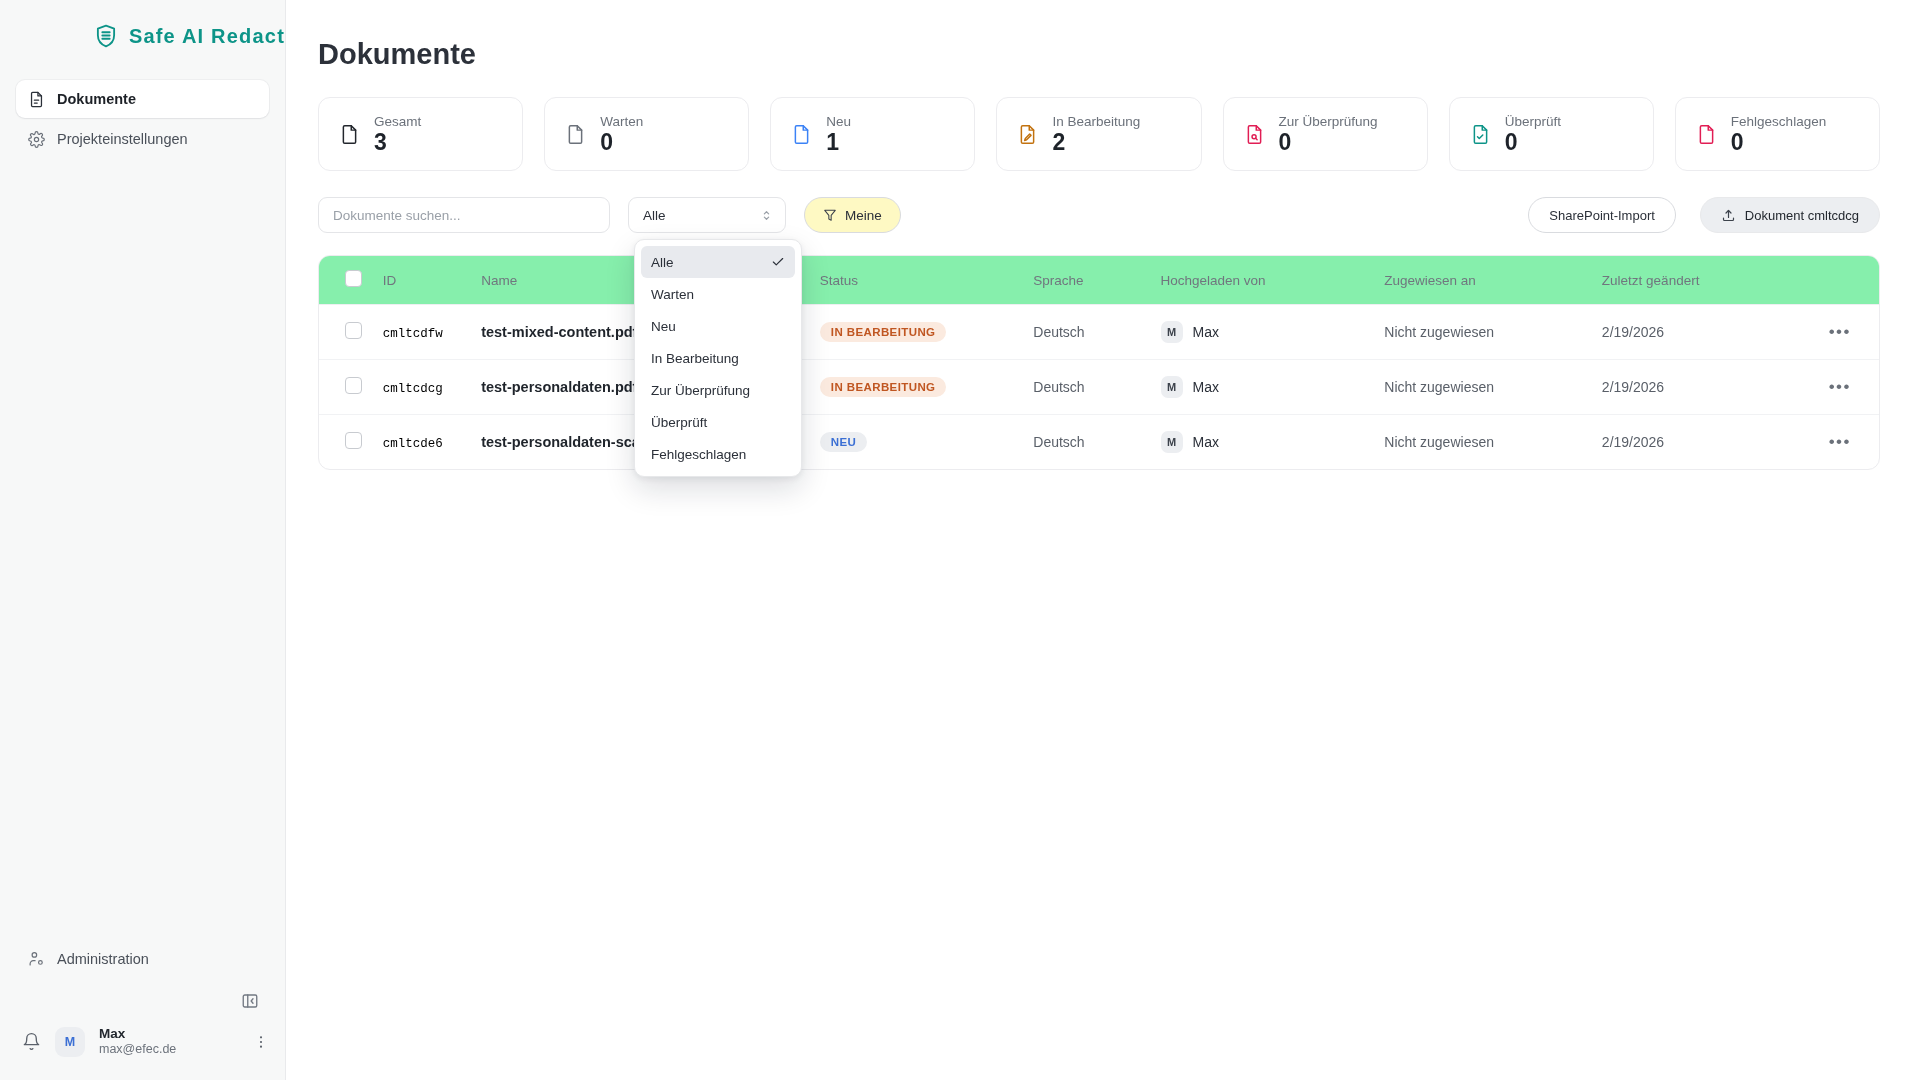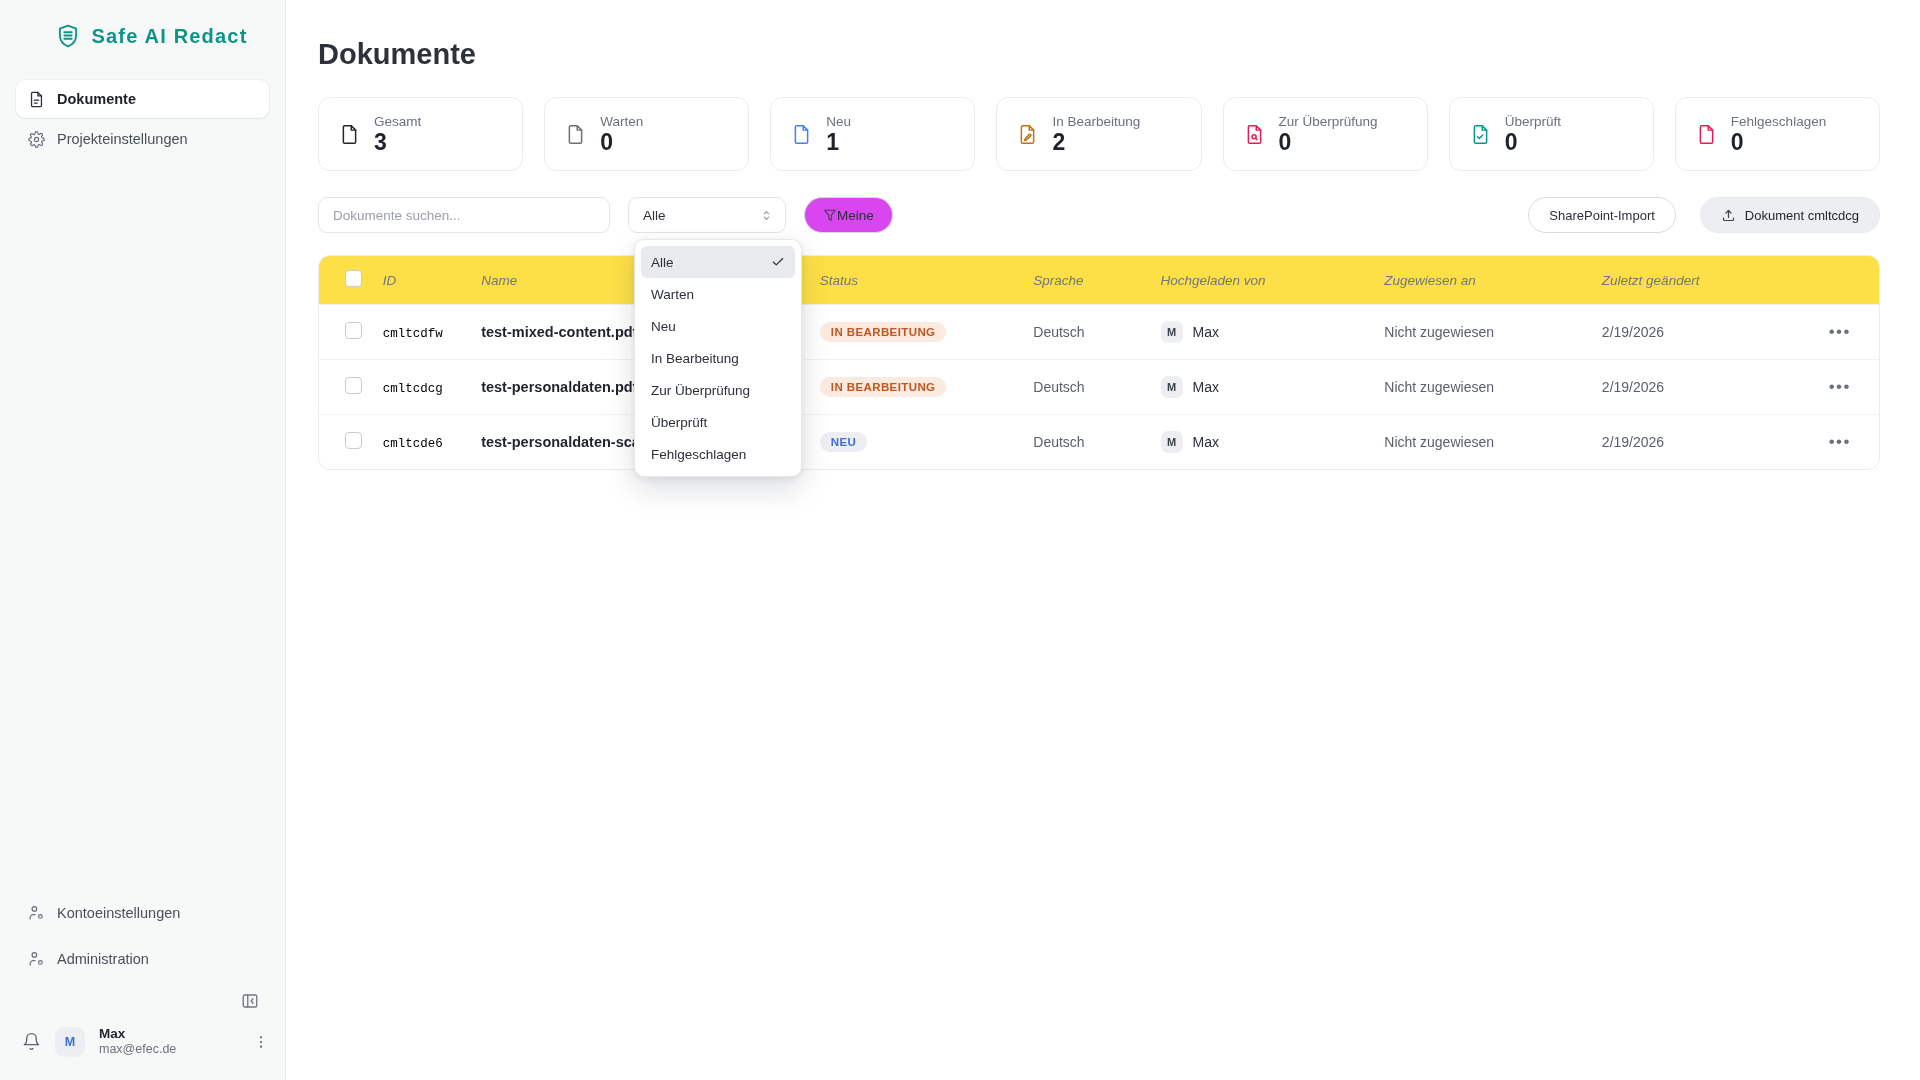--- a/index.html
+++ b/index.html
@@ -14,21 +14,21 @@
   
   .sidebar {
     width: 286px; height: 1080px;
     background: #f7f8f8;
     border-right: 1px solid #e9eaec;
     display: flex; flex-direction: column;
     position: relative;
     flex: 0 0 286px;
   }
   .brand {
-    display: flex; align-items: center; justify-content: center;
+    display: flex; align-items: center; justify-content: flex-end;
     gap: 10px; height: 64px; padding-top: 8px; padding-left: 18px;
   }
   .brand-logo { width: 26px; height: 26px; display:block; }
   .brand-name {
     font-size: 20px; font-weight: 700; color: #0d9488;
     letter-spacing: 1.2px;
   }
   .project-row {
     display: flex; align-items: center; gap: 12px;
     margin: 10px 14px 0 14px; padding: 6px 8px;
@@ -98,22 +98,22 @@
     font-family: "Liberation Sans", sans-serif; outline: none;
   }
   .search-box::placeholder { color: #9aa0a8; }
   .select-box {
     width: 158px; height: 36px; border: 1px solid #e4e5e8; border-radius: 9px;
     background: #fff; display: flex; align-items: center; justify-content: space-between;
     padding: 0 12px 0 14px; font-size: 13.5px; color: #2b3039; cursor: pointer;
   }
   .updown { width: 13px; height: 13px; color: #9aa0a8; }
   .filter-btn {
-    height: 36px; border: 1px solid #d9dbdf; border-radius: 999px; background: #d946ef;
-    display: flex; align-items: center; padding: 12px 18px;
+    height: 36px; border: 1px solid #d9dbdf; border-radius: 999px; background: #fef9c3;
+    display: flex; align-items: center; gap: 8px; padding: 12px 18px;
     font-size: 13.5px; color: #2b3039; cursor: pointer;
   }
   .filter-icon { width: 14px; height: 14px; color: #3c424b; }
   .toolbar-right { margin-left: auto; display: flex; align-items: flex-start; gap: 24px; }
   .ghost-btn {
     height: 36px; border: 1px solid #d9dbdf; border-radius: 999px; background: #fff;
     padding: 0 20px; font-size: 13px; color: #2b3039; cursor: pointer;
     display: flex; align-items: center; font-family: "Liberation Sans", sans-serif;
   }
   .primary-btn {
@@ -138,21 +138,21 @@
   .dd-item.selected { background: #e8eaee; }
   .check { width: 14px; height: 14px; color: #2b3039; }
 
   
   .table-card {
     border: 1px solid #ececef; border-radius: 12px; background: #fff; overflow: hidden;
   }
   table { width: 100%; border-collapse: collapse; }
   thead th {
     text-align: left; font-size: 13.5px; font-weight: 400; color: #70767e;
-    padding: 14px 0; border-bottom: 1px solid #eeeff1; background: #fde047; font-style: italic;
+    padding: 14px 0; border-bottom: 1px solid #eeeff1; background: #86efac;
   }
   tbody td { padding: 16px 0; border-bottom: 1px solid #f1f2f4; font-size: 14px; color: #2b3039; }
   tbody tr:last-child td { border-bottom: none; }
   .c-check { width: 62px; padding-left: 26px !important; }
   .c-id { width: 96px; }
   .c-name { width: 330px; }
   .c-status { width: 208px; }
   .c-lang { width: 124px; }
   .c-upl { width: 218px; }
   .c-assign { width: 212px; }
@@ -222,30 +222,20 @@
             <path d="M19.4 15a1.6 1.6 0 0 0 .3 1.8l.1.1a2 2 0 1 1-2.8 2.8l-.1-.1a1.6 1.6 0 0 0-1.8-.3 1.6 1.6 0 0 0-1 1.5V21a2 2 0 1 1-4 0v-.1a1.6 1.6 0 0 0-1-1.5 1.6 1.6 0 0 0-1.8.3l-.1.1a2 2 0 1 1-2.8-2.8l.1-.1a1.6 1.6 0 0 0 .3-1.8 1.6 1.6 0 0 0-1.5-1H3a2 2 0 1 1 0-4h.1a1.6 1.6 0 0 0 1.5-1 1.6 1.6 0 0 0-.3-1.8l-.1-.1a2 2 0 1 1 2.8-2.8l.1.1a1.6 1.6 0 0 0 1.8.3H9a1.6 1.6 0 0 0 1-1.5V3a2 2 0 1 1 4 0v.1a1.6 1.6 0 0 0 1 1.5 1.6 1.6 0 0 0 1.8-.3l.1-.1a2 2 0 1 1 2.8 2.8l-.1.1a1.6 1.6 0 0 0-.3 1.8V9a1.6 1.6 0 0 0 1.5 1H21a2 2 0 1 1 0 4h-.1a1.6 1.6 0 0 0-1.5 1z"></path>
           </svg>
         </span>
         <span>Projekteinstellungen</span>
       </div>
     </nav>
 
     <div class="sidebar-spacer"></div>
 
     <div class="nav-bottom">
-      <div class="nav-item">
-        <span class="ic">
-          <svg viewBox="0 0 24 24" width="17" height="17" fill="none" stroke="#6b717a" stroke-width="1.7" stroke-linecap="round" stroke-linejoin="round">
-            <circle cx="9" cy="7" r="3.2"></circle>
-              <path d="M3 21v-1.5A4.5 4.5 0 0 1 7.5 15H10"></path>
-              <circle cx="17.5" cy="17.5" r="2.6"></circle>
-          </svg>
-        </span>
-        <span>Kontoeinstellungen</span>
-      </div>
       <div class="nav-item">
         <span class="ic">
           <svg viewBox="0 0 24 24" width="17" height="17" fill="none" stroke="#6b717a" stroke-width="1.7" stroke-linecap="round" stroke-linejoin="round">
             <circle cx="9" cy="7" r="3.2"></circle>
               <path d="M3 21v-1.5A4.5 4.5 0 0 1 7.5 15H10"></path>
               <circle cx="17.5" cy="17.5" r="2.6"></circle>
           </svg>
         </span>
         <span>Administration</span>
       </div>

